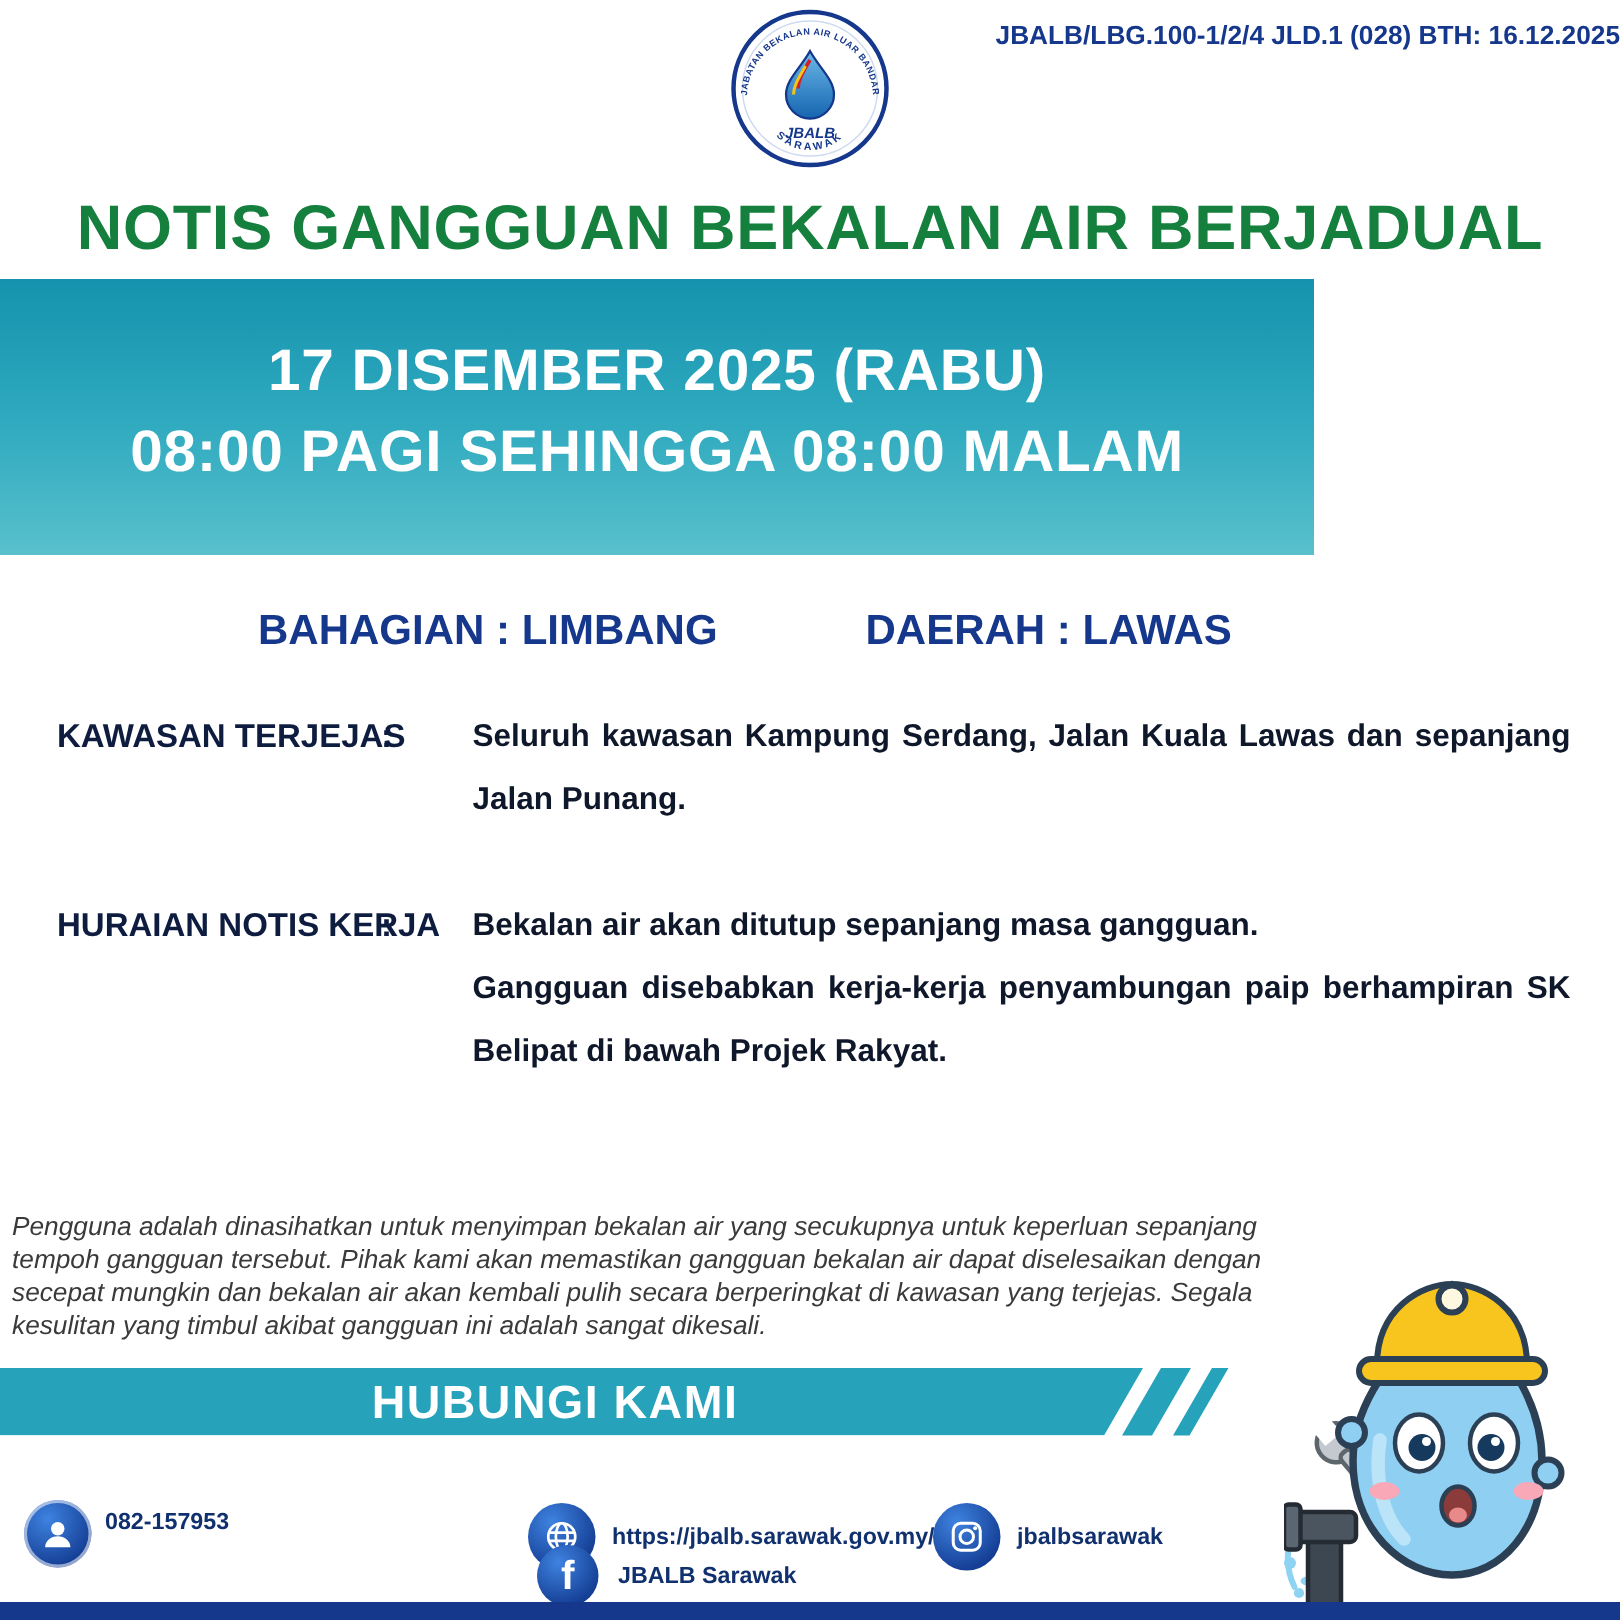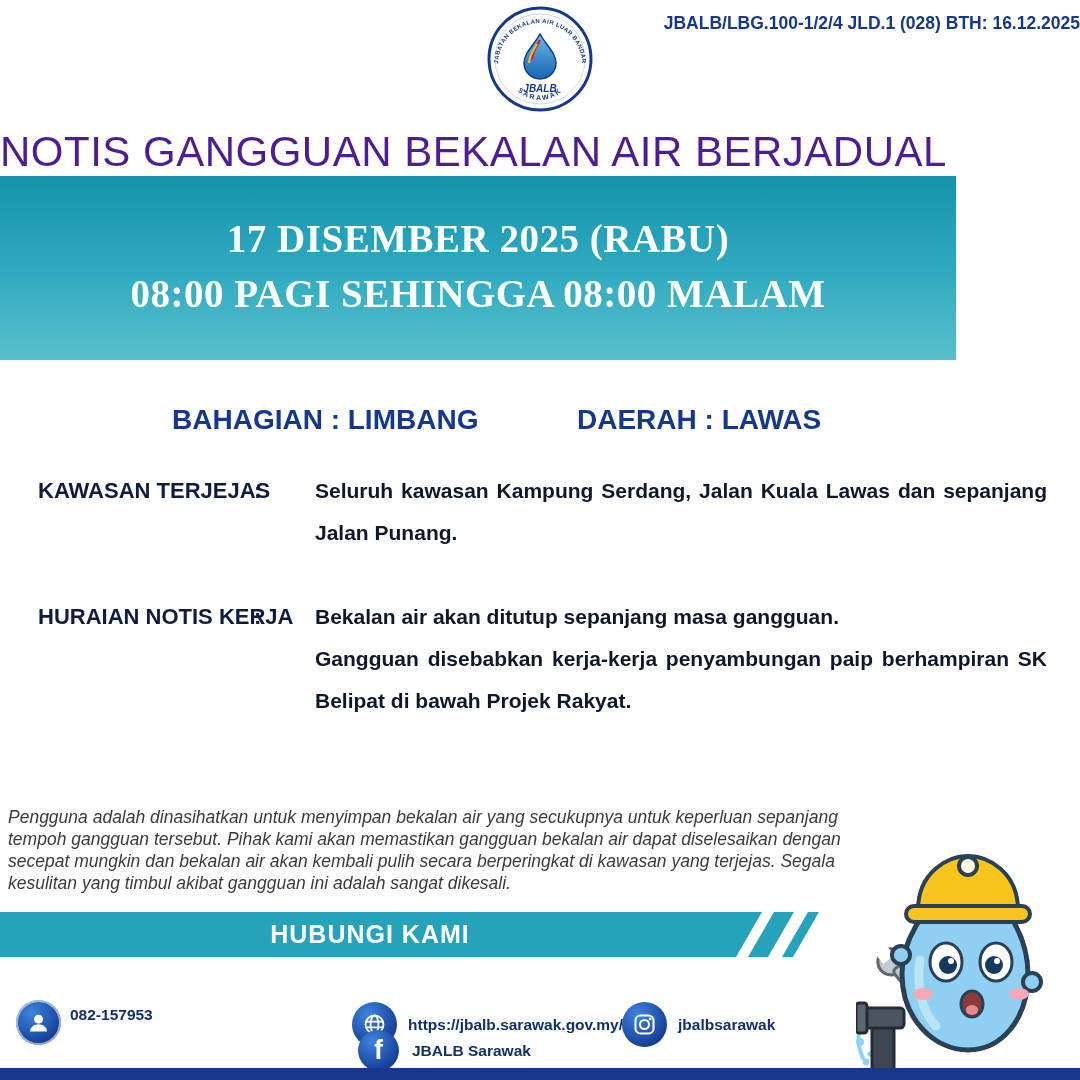--- a/index.html
+++ b/index.html
@@ -3,25 +3,25 @@
 <meta charset="utf-8">
 <style>
   html,body{margin:0;padding:0;background:#e8e8e8;}
   .page{
     position:relative;width:1080px;height:1080px;background:#ffffff;
     overflow:hidden;font-family:"Liberation Sans",sans-serif;margin:0 auto;
   }
   
   .ref{position:absolute;top:13px;right:0px;font-size:17.5px;font-weight:bold;color:#16388c;white-space:nowrap;}
   .logo{position:absolute;top:6px;left:487px;width:106px;height:106px;}
-  .title{position:absolute;top:128px;left:0;width:100%;text-align:left;
-    font-size:42px;font-weight:normal;color:#4c1d95;letter-spacing:.5px;}
-  
-  .banner{position:absolute;top:176px;left:0;width:956px;height:184px;
-    background:linear-gradient(180deg,#1592ad 0%,#2ea9bf 50%,#58c0cc 100%);font-family:Liberation Serif, serif;}
+  .title{position:absolute;top:128px;left:0;width:100%;text-align:center;
+    font-size:42px;font-weight:bold;color:#15803d;letter-spacing:.5px;}
+  
+  .banner{position:absolute;top:186px;left:0;width:876px;height:184px;
+    background:linear-gradient(180deg,#1592ad 0%,#2ea9bf 50%,#58c0cc 100%);}
   .banner .date,.banner .time{text-align:center;color:#fff;font-weight:bold;font-size:39px;letter-spacing:.5px;}
   .banner .date{padding-top:40px;}
   .banner .time{padding-top:10px;}
   
   .loc{position:absolute;top:404px;height:40px;font-size:28px;font-weight:bold;color:#16388c;white-space:nowrap;}
   .loc.bahagian{left:172px;}
   .loc.daerah{left:577px;}
   
   .d-label{position:absolute;left:38px;font-size:22px;font-weight:bold;color:#0d1c3f;line-height:42px;white-space:nowrap;}
   .d-colon{position:absolute;left:254px;font-size:22px;font-weight:bold;color:#0d1c3f;line-height:42px;}
@@ -30,21 +30,21 @@
   .d-text div{text-align:justify;}
   .row1{top:470px;}
   .row2{top:596px;}
   
   .advisory{position:absolute;top:806px;left:8px;width:868px;font-style:italic;
     font-size:17.5px;line-height:22px;color:#3a3a3a;}
   
   .hk-wrap{position:absolute;top:912px;left:0;width:830px;height:45px;}
   .hk-main{position:absolute;left:0;top:0;width:762px;height:45px;background:#27a2bb;
     clip-path:polygon(0 0,762px 0,736px 45px,0 45px);}
-  .hk-text{width:740px;line-height:45px;text-align:center;color:#fff;font-size:25px;
+  .hk-text{width:740px;line-height:45px;text-align:center;color:#fff;font-size:31px;
     font-weight:bold;letter-spacing:1px;}
   .hk-stripe{position:absolute;top:0;height:45px;background:#27a2bb;transform:skewX(-30deg);transform-origin:bottom left;}
   .hk-s1{left:748px;width:20px;}
   .hk-s2{left:782px;width:11px;}
   
   .c-icon{position:absolute;width:45px;height:45px;border-radius:50%;
     background:radial-gradient(circle at 35% 28%,#3e83e0,#12398f 80%);
     display:flex;align-items:center;justify-content:center;}
   .c-icon svg{width:27px;height:27px;}
   .i-call{left:16px;top:1000px;box-shadow:inset 0 0 0 2px rgba(255,255,255,.55);}

